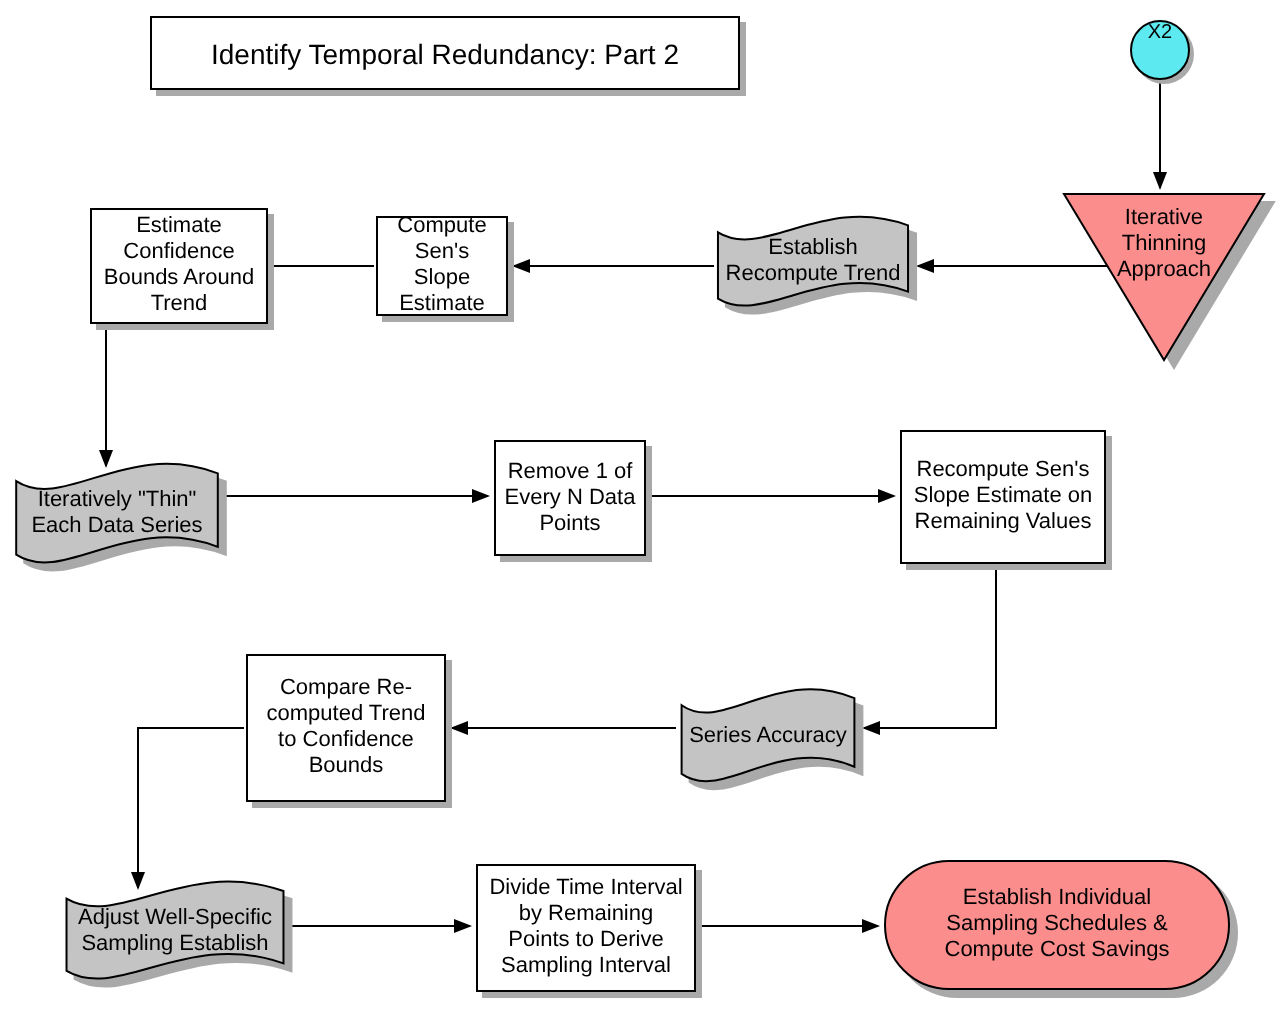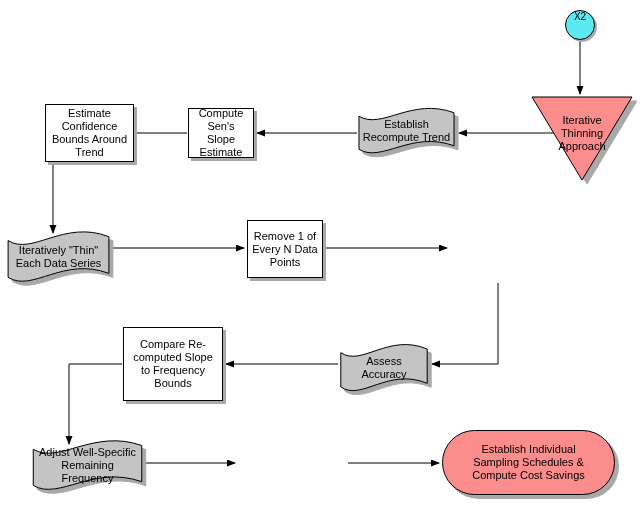--- a/index.html
+++ b/index.html
@@ -41,21 +41,21 @@
     background:var(--start-fill);border:1px solid var(--border);
     box-shadow:2px 2px 0 0 var(--shadow);
     display:flex;justify-content:center;
     font-size:10px;box-sizing:border-box;
   }
   .shape-svg{position:absolute;inset:0;width:100%;height:100%;overflow:visible;}
   .wave-node svg path{fill:var(--wave-fill);stroke:var(--border);stroke-width:1;vector-effect:non-scaling-stroke;}
   .wave-node svg{filter:drop-shadow(4px 4px 0 var(--shadow));}
   #tri-node svg polygon{fill:var(--accent-fill);stroke:var(--border);stroke-width:1;vector-effect:non-scaling-stroke;}
   #tri-node svg{filter:drop-shadow(5px 4px 0 var(--shadow));}
-  #tri-node .label{align-items:flex-start;padding-top:18px;text-align:center;}
+  #tri-node .label{align-items:flex-start;padding-top:7px;text-align:center;}
   #stadium-node{
     left:442px;top:430px;width:173px;height:65px;border-radius:33px;
     background:var(--accent-fill);border:1px solid var(--border);
     box-shadow:4px 4px 0 0 var(--shadow);
     display:flex;align-items:center;justify-content:flex-end;
     text-align:center;font-size:11px;line-height:13px;box-sizing:border-box;
     padding:0 14px;
   }
   #connectors{position:absolute;left:0;top:0;width:643px;height:511px;pointer-events:none;}
   #connectors path{stroke:#000;stroke-width:1;fill:none;}
@@ -78,20 +78,23 @@
     <path d="M53,163 L53,233" marker-end="url(#arr)"></path>
     <path d="M112,248 L244,248" marker-end="url(#arr)"></path>
     <path d="M324,248 L447,248" marker-end="url(#arr)"></path>
     <path d="M498,283 L498,364 L432,364" marker-end="url(#arr)"></path>
     <path d="M338,364 L226,364" marker-end="url(#arr)"></path>
     <path d="M122,364 L69,364 L69,444" marker-end="url(#arr)"></path>
     <path d="M145,463 L235,463" marker-end="url(#arr)"></path>
     <path d="M348,463 L439,463" marker-end="url(#arr)"></path>
   </svg>
 
+  <div class="node" id="title-box">
+    <span>Identify Temporal Redundancy: Part 2</span>
+  </div>
 
   <div class="node" id="x2-circle">
     <span>X2</span>
   </div>
 
   <div class="node" id="tri-node" style="left:531px;top:96px;width:102px;height:85px;">
     <svg class="shape-svg" viewBox="0 0 102 85" preserveAspectRatio="none">
       <polygon points="1,1 101,1 51,84"></polygon>
     </svg>
     <div class="label" style="padding-left:18px;padding-right:18px;">Iterative Thinning Approach</div>
@@ -116,37 +119,43 @@
     <svg class="shape-svg" viewBox="0 0 100 62" preserveAspectRatio="none">
       <path d="M2,14 C25,30 55,-8 98,10 L98,48 C55,30 25,68 2,52 Z"></path>
     </svg>
     <div class="label">Iteratively "Thin" Each Data Series</div>
   </div>
 
   <div class="node rect-node" style="left:247px;top:220px;width:76px;height:58px;justify-content:center;">
     <div class="label">Remove 1 of Every N Data Points</div>
   </div>
 
+  <div class="node rect-node" style="left:450px;top:215px;width:103px;height:67px;">
+    <div class="label">Recompute Sen's Slope Estimate on Remaining Values</div>
+  </div>
 
   <div class="node wave-node" style="left:339px;top:340px;width:90px;height:56px;">
     <svg class="shape-svg" viewBox="0 0 100 62" preserveAspectRatio="none">
       <path d="M2,14 C25,30 55,-8 98,10 L98,48 C55,30 25,68 2,52 Z"></path>
     </svg>
-    <div class="label">Assess Accuracy</div>
+    <div class="label">Series Accuracy</div>
   </div>
 
   <div class="node rect-node" style="left:123px;top:327px;width:100px;height:74px;">
-    <div class="label">Compare Re-computed Slope to Frequency Bounds</div>
+    <div class="label">Compare Re-computed Trend to Confidence Bounds</div>
   </div>
 
   <div class="node wave-node" style="left:31px;top:436px;width:113px;height:59px;">
     <svg class="shape-svg" viewBox="0 0 100 62" preserveAspectRatio="none">
       <path d="M2,14 C25,30 55,-8 98,10 L98,48 C55,30 25,68 2,52 Z"></path>
     </svg>
-    <div class="label">Adjust Well-Specific Remaining Frequency</div>
+    <div class="label">Adjust Well-Specific Sampling Establish</div>
   </div>
 
+  <div class="node rect-node" style="left:238px;top:432px;width:110px;height:64px;">
+    <div class="label">Divide Time Interval by Remaining Points to Derive Sampling Interval</div>
+  </div>
 
   <div class="node" id="stadium-node">
     <span>Establish Individual Sampling Schedules &amp; Compute Cost Savings</span>
   </div>
 
 </div>
 
 </body></html>

